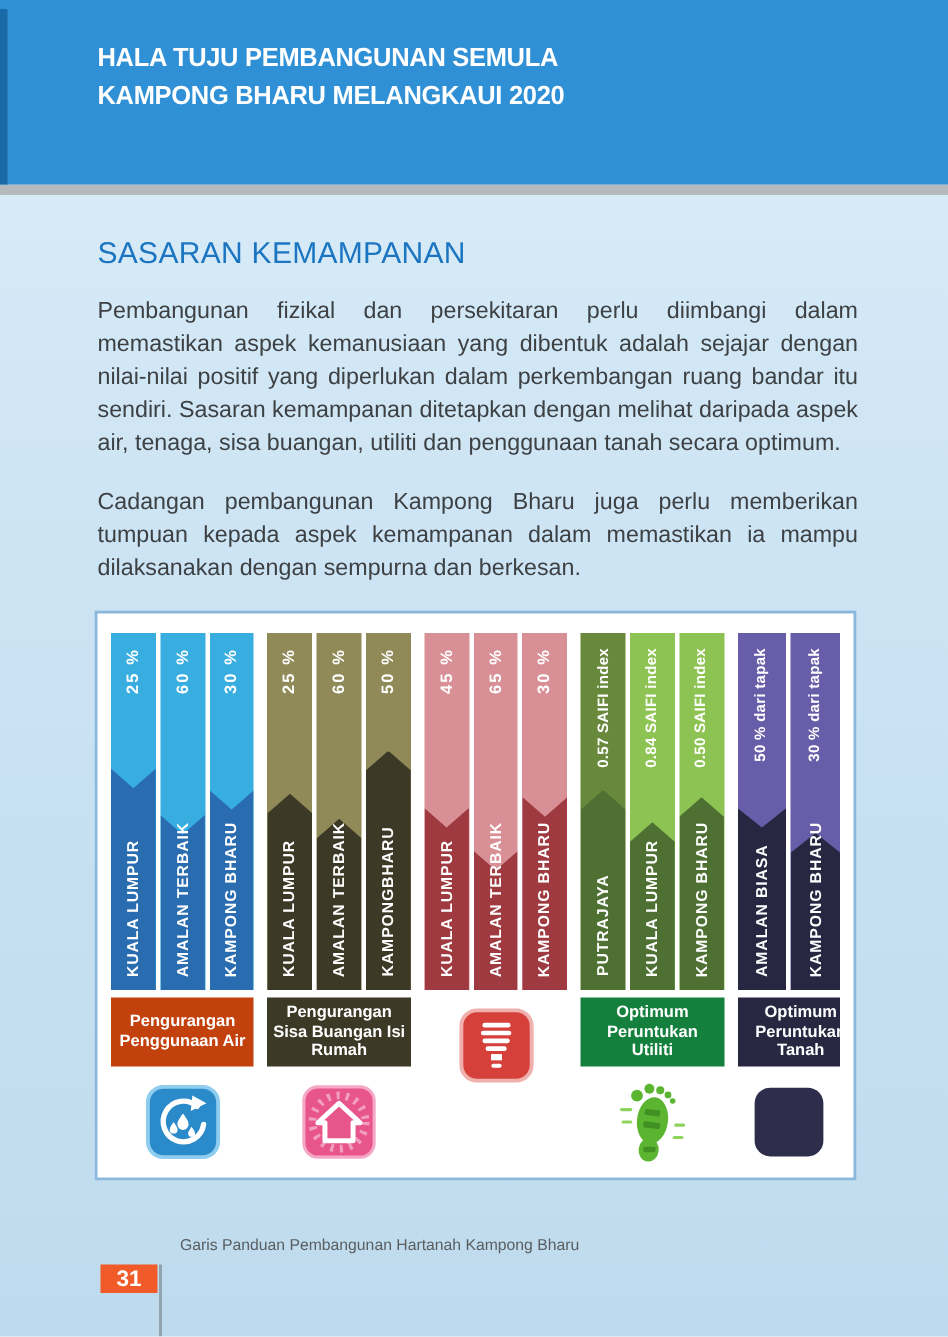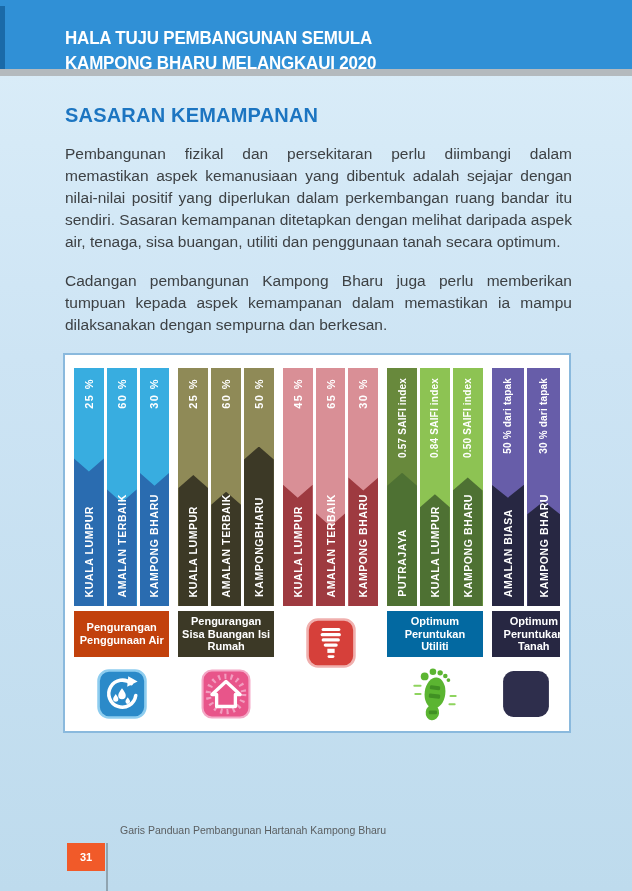--- a/index.html
+++ b/index.html
@@ -2,29 +2,29 @@
 <html><head>
 <meta charset="utf-8">
 <style>
   * { margin:0; padding:0; box-sizing:border-box; }
   html,body { background:#e8eef2; }
   body { font-family:"Liberation Sans", sans-serif; }
   .page { position:relative; width:632px; height:891px; margin:0 auto; overflow:hidden;
           background:linear-gradient(180deg,#dceef9 0%,#cde4f4 40%,#bedbed 100%); }
 
   
-  .hdr { position:relative; height:69px; background:#3090d6; padding:26px 40px 0 65px; }
+  .hdr { position:relative; height:123px; background:#3090d6; padding:26px 40px 0 65px; }
   .hdr-accent { position:absolute; left:0; top:6px; bottom:0; width:5px; background:#1a6aa8; }
   .hdr h1 { color:#fff; font-size:17.5px; line-height:1.4; font-weight:bold;
             letter-spacing:-0.2px; transform:scaleX(0.97); transform-origin:left; }
   .gray-strip { height:7px; background:#b4babe; }
 
   
   .main { padding:20px 60px 0 65px; }
-  .main h2 { color:#1c75c1; font-size:20px; font-weight:bold; letter-spacing:0.2px; margin:8px 0 16px; }
+  .main h2 { color:#1c75c1; font-size:20px; font-weight:normal; letter-spacing:0.2px; margin:8px 0 16px; }
   .main p { font-size:15.5px; color:#3d4144; text-align:justify; line-height:1.42; margin-bottom:17px; }
 
   
   .chart-panel { width:508px; margin-left:-2px; margin-top:6px; background:#fff;
                  border:2px solid #8ab9dd; padding:13px 9px 4px; }
   .groups { display:flex; gap:9px; }
   .group { flex:3; display:flex; flex-direction:column; min-width:0; }
   .group.small { flex:2.15; }
   .bars { display:flex; gap:3px; height:238px; }
   .bar { position:relative; flex:1; overflow:hidden; }
@@ -37,22 +37,22 @@
   .name-wrap { bottom:9px; }
   .bar .vtext { color:#fff; font-weight:bold; }
   .bar .val { font-size:11px; letter-spacing:1.4px; }
   .bar .val.long { font-size:10px; letter-spacing:0.2px; }
   .bar .name { font-size:10.5px; letter-spacing:0.6px; }
   .cat { height:46px; margin-top:5px; display:flex; align-items:center; justify-content:center;
          text-align:center; color:#fff; font-weight:bold; font-size:11px; line-height:1.18; padding:2px 3px; }
   .iconcell { height:66px; margin-top:4px; display:flex; align-items:center; justify-content:center; }
 
   
-  .pagenum { position:absolute; left:67px; top:843px; width:38px; height:28px; background:#f15a29;
-             color:#fff; font-size:11px; font-weight:bold; display:flex; align-items:center; justify-content:center; }
+  .pagenum { position:absolute; left:67px; top:843px; width:38px; height:19px; background:#f15a29;
+             color:#fff; font-size:15px; font-weight:bold; display:flex; align-items:center; justify-content:center; }
   .footline { position:absolute; left:106px; top:843px; width:2px; height:48px; background:#90a4b0; }
   .foottext { position:absolute; left:120px; top:824px; font-size:10.5px; color:#5a5e60; }
 </style>
 </head>
 <body>
 
 <div class="page">
 
   <header class="hdr">
     <div class="hdr-accent"></div>
@@ -216,21 +216,21 @@
               <div class="bar" style="background: rgb(141, 195, 83);">
                 <div class="darkpart dp-up" style="background: rgb(78, 113, 51); height: 54%;"></div>
                 <div class="val-wrap">
                   <span class="vtext val long">0.50 SAIFI index</span>
                 </div>
                 <div class="name-wrap">
                   <span class="vtext name">KAMPONG BHARU</span>
                 </div>
               </div>
             </div>
-            <div class="cat" style="background: #0369a1;">Optimum Peruntukan Utiliti</div>
+            <div class="cat" style="background: #15803d;">Optimum Peruntukan Utiliti</div>
             <div class="iconcell">
               <svg width="46" height="62" viewBox="0 0 44 60">
     <g fill="#5bb531">
       <ellipse cx="22" cy="29" rx="10" ry="15" transform="rotate(7 22 29)"></ellipse>
       <ellipse cx="19.5" cy="48" rx="6.5" ry="7.5" transform="rotate(7 19.5 48)"></ellipse>
       <circle cx="12" cy="13" r="3.8"></circle>
                   <circle cx="20" cy="8.5" r="3.2"></circle>
       <circle cx="27" cy="9.5" r="2.6"></circle>
                   <circle cx="32" cy="12.5" r="2.2"></circle>
                   <circle cx="35" cy="16.5" r="1.8"></circle>

